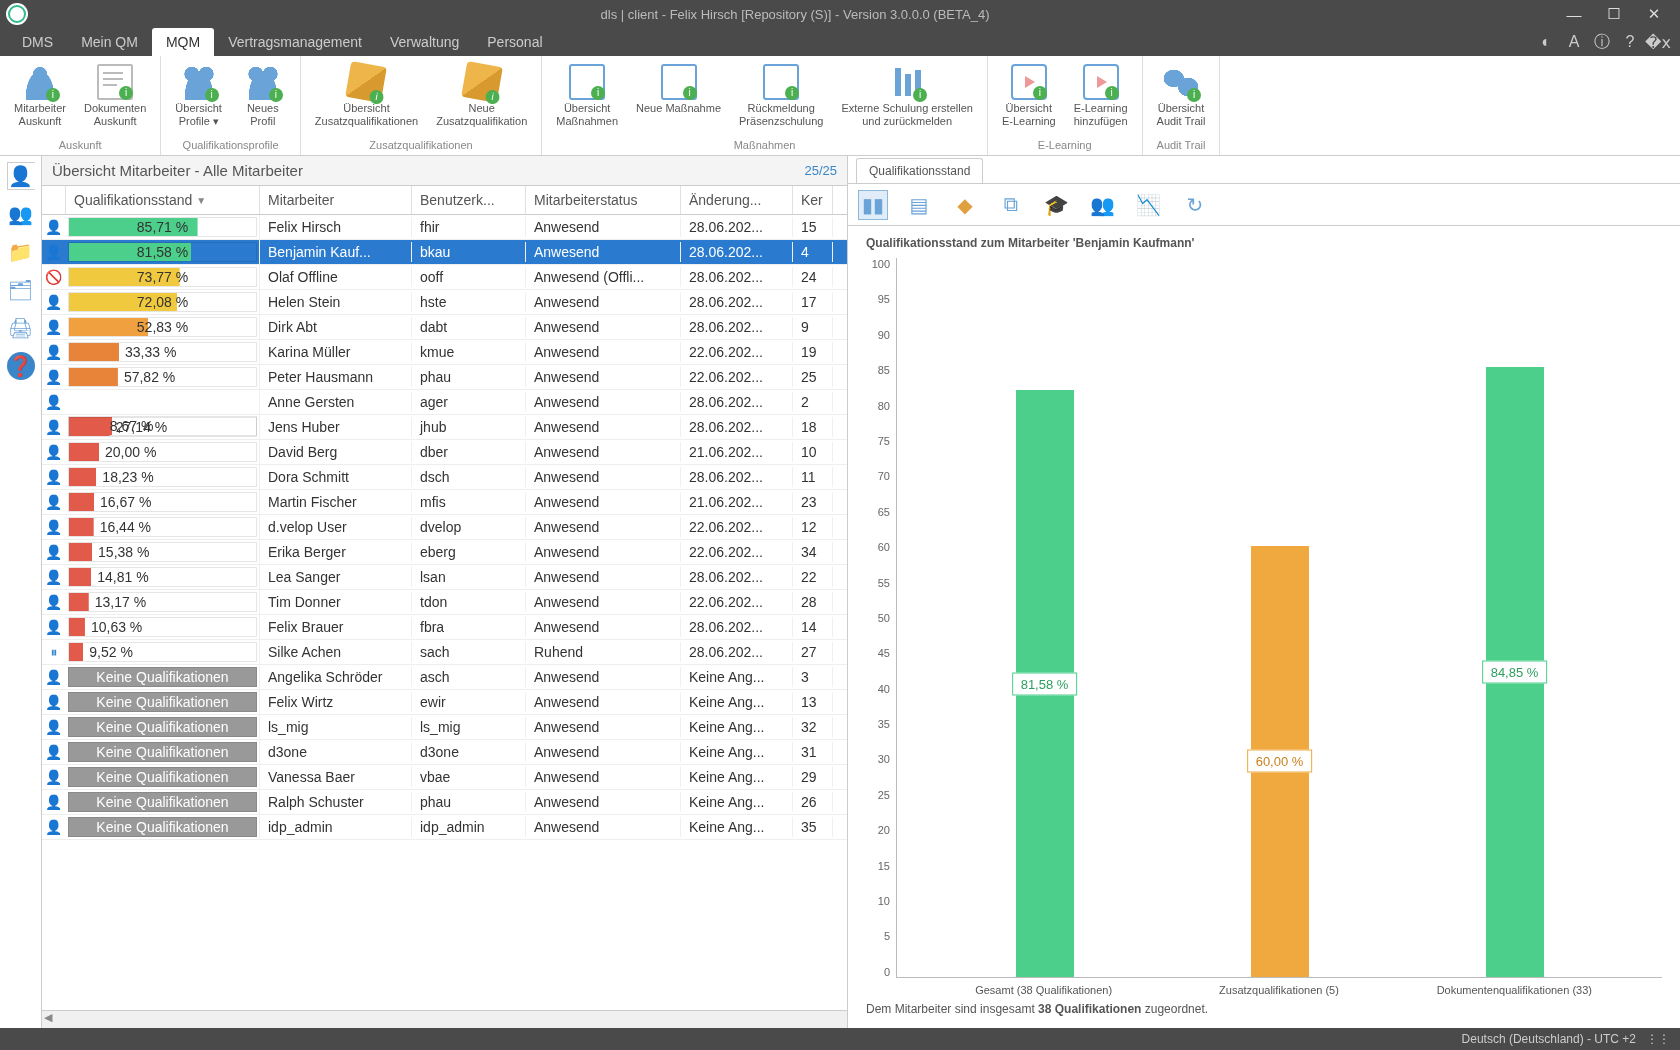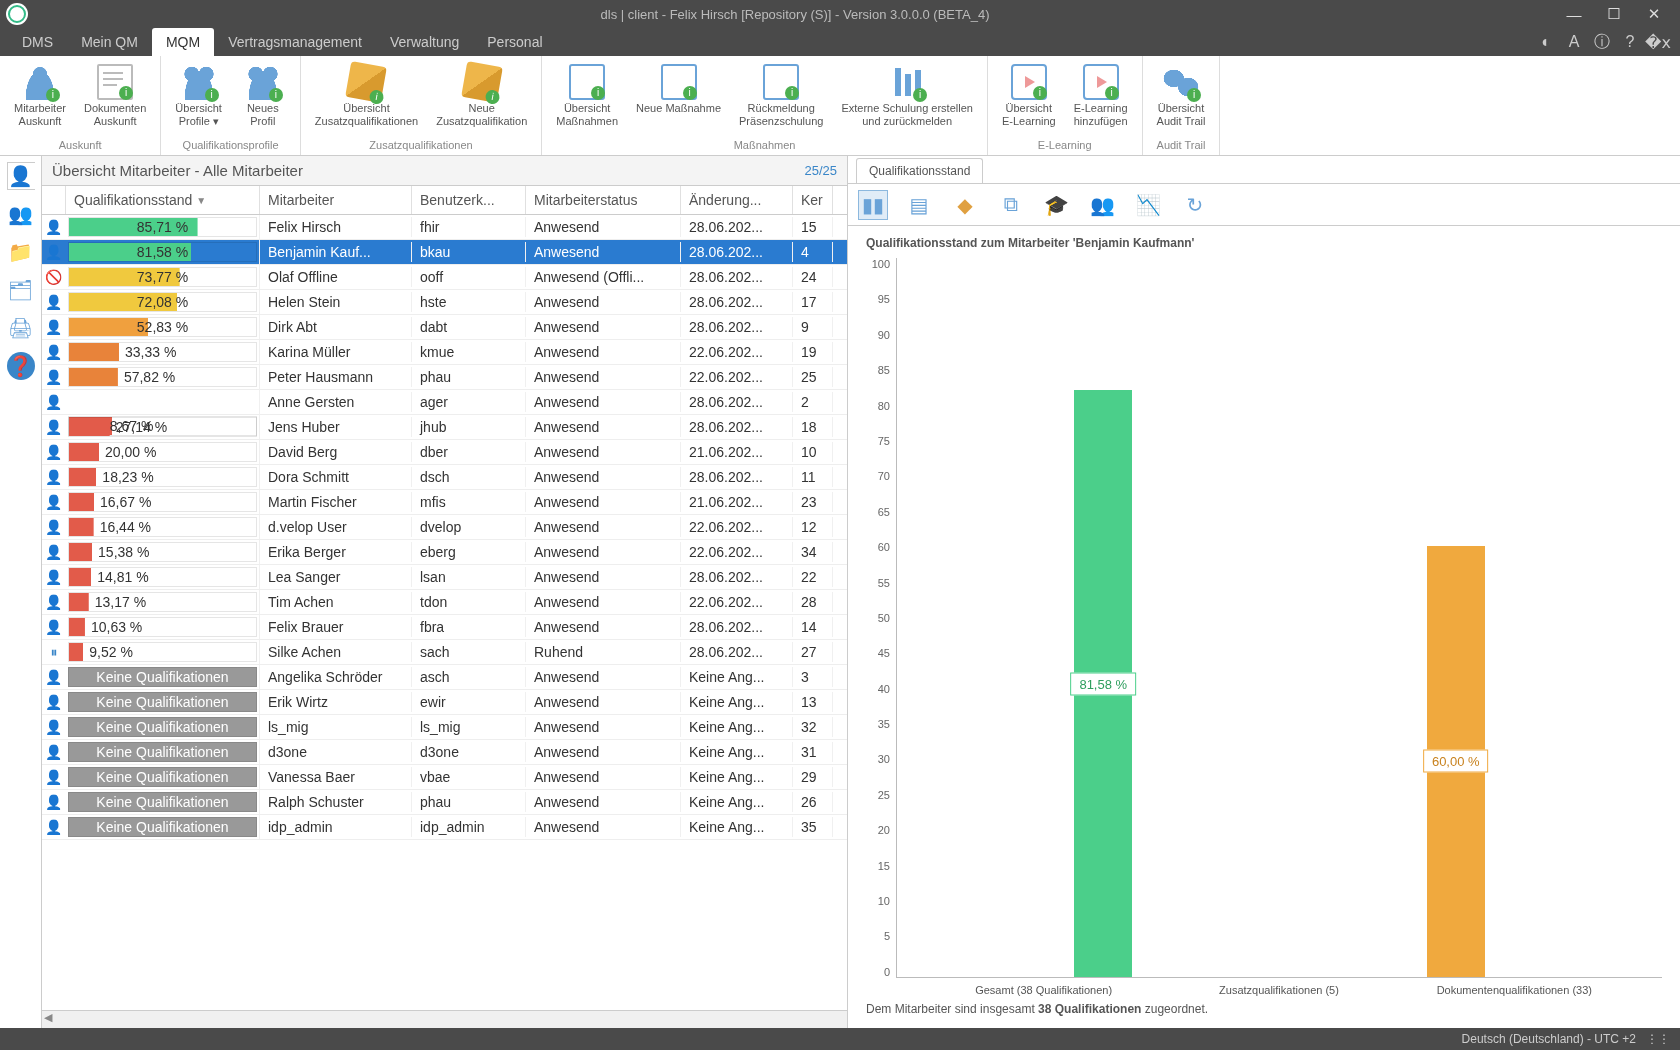--- a/index.html
+++ b/index.html
@@ -399,21 +399,21 @@
             <div class="gc c3">lsan</div>
             <div class="gc c4">Anwesend</div>
             <div class="gc c5">28.06.202...</div>
             <div class="gc c6">22</div>
           </div>
           <div class="grow">
             <div class="gic c0">👤</div>
             <div class="gc c1" style="padding: 2px;">
               <div class="qbar" style="background: linear-gradient(rgb(226, 91, 74), rgb(226, 91, 74)) left center / 19.755px 100% no-repeat; width: 100%; justify-content: flex-start; padding-left: 25.755px;">13,17 %</div>
             </div>
-            <div class="gc c2">Tim Achen</div>
+            <div class="gc c2">Tim Donner</div>
             <div class="gc c3">tdon</div>
             <div class="gc c4">Anwesend</div>
             <div class="gc c5">22.06.202...</div>
             <div class="gc c6">28</div>
           </div>
           <div class="grow">
             <div class="gic c0">👤</div>
             <div class="gc c1" style="padding: 2px;">
               <div class="qbar" style="background: linear-gradient(rgb(226, 91, 74), rgb(226, 91, 74)) left center / 15.945px 100% no-repeat; width: 100%; justify-content: flex-start; padding-left: 21.945px;">10,63 %</div>
             </div>
@@ -443,21 +443,21 @@
             <div class="gc c3">asch</div>
             <div class="gc c4">Anwesend</div>
             <div class="gc c5">Keine Ang...</div>
             <div class="gc c6">3</div>
           </div>
           <div class="grow">
             <div class="gic c0">👤</div>
             <div class="gc c1" style="padding: 2px;">
               <div class="qbar none">Keine Qualifikationen</div>
             </div>
-            <div class="gc c2">Erik Wirtz</div>
+            <div class="gc c2">Felix Wirtz</div>
             <div class="gc c3">ewir</div>
             <div class="gc c4">Anwesend</div>
             <div class="gc c5">Keine Ang...</div>
             <div class="gc c6">13</div>
           </div>
           <div class="grow">
             <div class="gic c0">👤</div>
             <div class="gc c1" style="padding: 2px;">
               <div class="qbar none">Keine Qualifikationen</div>
             </div>
@@ -560,20 +560,25 @@
             <div style="display: flex; flex-direction: column; align-items: center; height: 100%; justify-content: flex-end;">
               <div class="bar" style="height: 81.58%; background: rgb(75, 207, 138);">
                 <div class="barlbl" style="border-color: rgb(75, 207, 138); color: rgb(46, 158, 94); top: 50%; left: 50%; transform: translate(-50%, -50%);">81,58 %</div>
               </div>
             </div>
             <div style="display: flex; flex-direction: column; align-items: center; height: 100%; justify-content: flex-end;">
               <div class="bar" style="height: 60%; background: rgb(240, 169, 62);">
                 <div class="barlbl" style="border-color: rgb(240, 169, 62); color: rgb(200, 130, 30); top: 50%; left: 50%; transform: translate(-50%, -50%);">60,00 %</div>
               </div>
             </div>
+            <div style="display: flex; flex-direction: column; align-items: center; height: 100%; justify-content: flex-end;">
+              <div class="bar" style="height: 84.85%; background: rgb(75, 207, 138);">
+                <div class="barlbl" style="border-color: rgb(75, 207, 138); color: rgb(46, 158, 94); top: 50%; left: 50%; transform: translate(-50%, -50%);">84,85 %</div>
+              </div>
+            </div>
           </div>
       </div>
       <div class="xaxis" id="xaxis">
           <div style="flex: 1 1 0%; text-align: center;">Gesamt (38 Qualifikationen)</div>
           <div style="flex: 1 1 0%; text-align: center;">Zusatzqualifikationen (5)</div>
           <div style="flex: 1 1 0%; text-align: center;">Dokumentenqualifikationen (33)</div>
         </div>
       <div class="chartfoot">
         <span>Dem Mitarbeiter sind insgesamt </span><b>38 Qualifikationen</b><span> zugeordnet.</span>
       </div>

